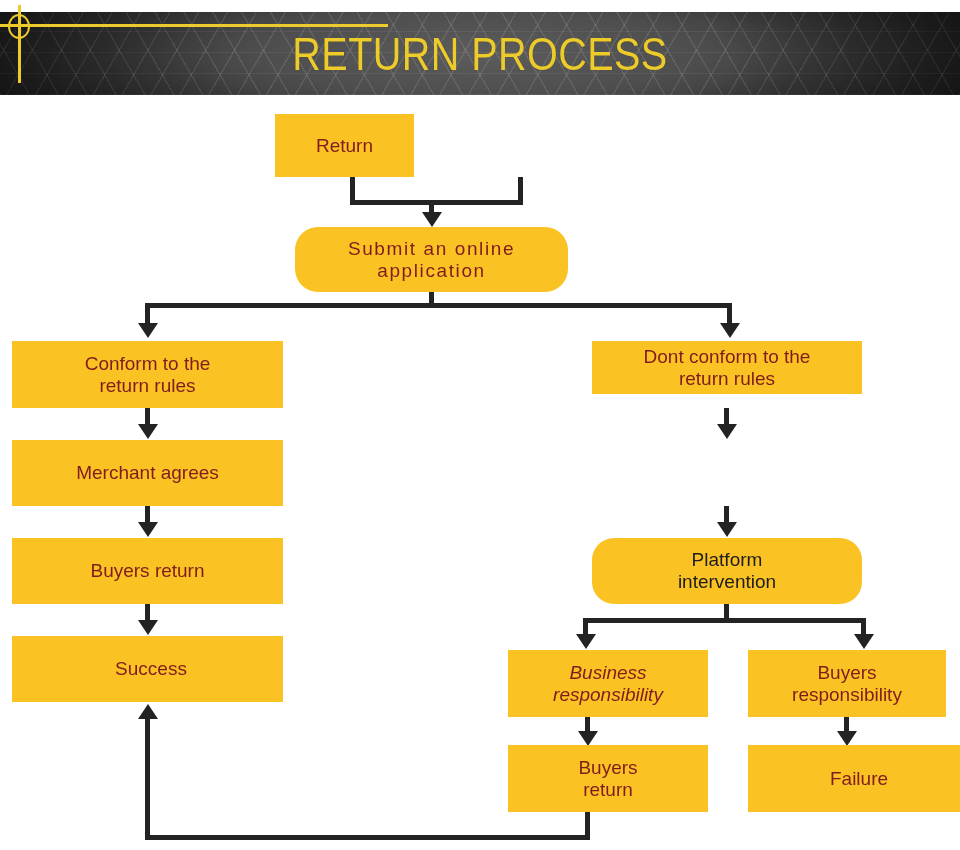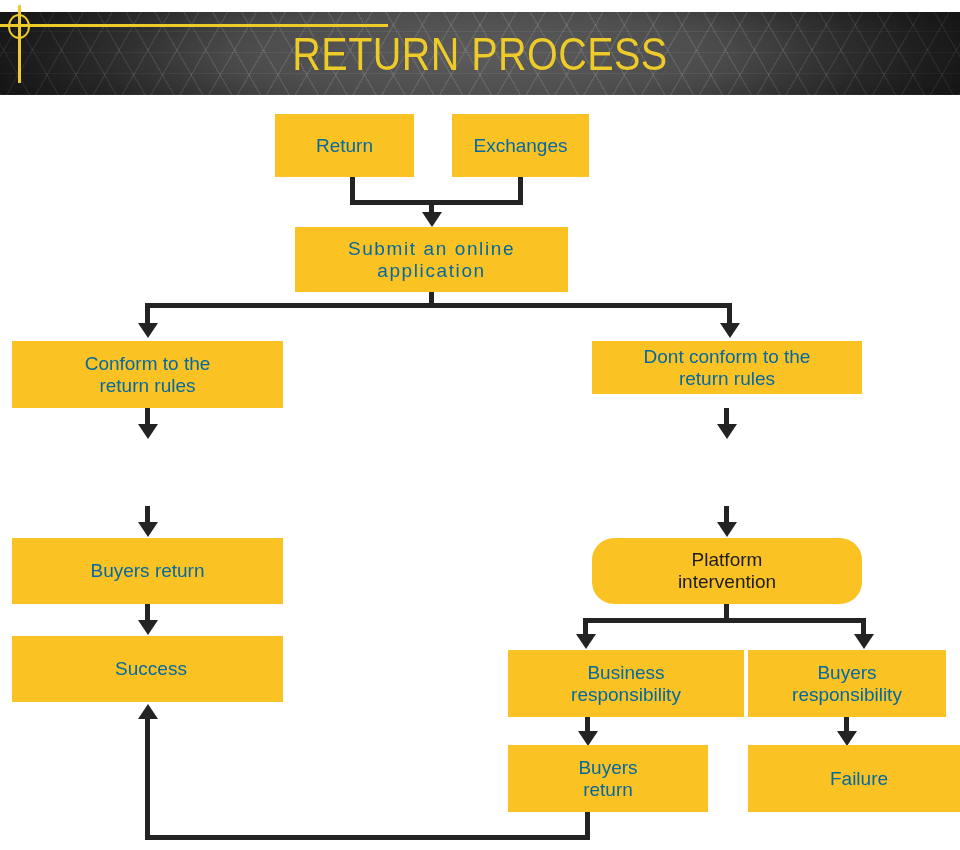--- a/index.html
+++ b/index.html
@@ -107,29 +107,29 @@
   }
 
   
   .node {
     position: absolute;
     background: #FBC224;
     display: flex;
     align-items: center;
     justify-content: center;
     text-align: center;
-    color: #0369a1;
+    color: #7f1d1d;
     font-size: 19px;
     line-height: 1.15;
     box-sizing: border-box;
     padding: 2px 6px;
     white-space: pre-line;
   }
   .node.dark-text { color: #1d1d1d; border-radius: 22px; }
-  .node.spaced { letter-spacing: 1.6px; font-size: 19px; }
+  .node.spaced { letter-spacing: 1.6px; font-size: 19px; border-radius: 23px; }
 
   
   .line-v {
     position: absolute;
     width: 5px;
     background: #232323;
   }
   .line-h {
     position: absolute;
     height: 5px;
@@ -207,41 +207,41 @@
   <div class="line-v" style="left:844px; top:717px; height:16px;"></div>
   <div class="arrow-down" style="left:837px; top:731px;"></div>
 
   <div class="line-v" style="left:585px; top:812px; height:28px;"></div>
   <div class="line-h" style="left:145px; top:835px; width:445px;"></div>
   <div class="line-v" style="left:145px; top:717px; height:120px;"></div>
   <div class="arrow-up" style="left:138px; top:704px;"></div>
 
   <div class="node" style="left:275px; top:114px; width:139px; height:63px;">Return</div>
 
-  <div class="node" style="left:452px; top:114px; width:137px; height:63px;">Exchanges</div>
 
   <div class="node spaced" style="left:295px; top:227px; width:273px; height:65px;">Submit an online
 application</div>
 
   <div class="node" style="left:12px; top:341px; width:271px; height:67px;">Conform to the
 return rules</div>
 
   <div class="node" style="left:592px; top:341px; width:270px; height:53px;">Dont conform to the
 return rules</div>
 
+  <div class="node" style="left:12px; top:440px; width:271px; height:66px;">Merchant agrees</div>
 
 
   <div class="node" style="left:12px; top:538px; width:271px; height:66px;">Buyers return</div>
 
   <div class="node dark-text" style="left:592px; top:538px; width:270px; height:66px;">Platform
 intervention</div>
 
   <div class="node" style="left:12px; top:636px; width:271px; height:66px;padding-left:13px;">Success</div>
 
-  <div class="node" style="left:508px; top:650px; width:236px; height:67px;">Business
+  <div class="node" style="left:508px; top:650px; width:200px; height:67px;font-style:italic;">Business
 responsibility</div>
 
   <div class="node" style="left:748px; top:650px; width:198px; height:67px;">Buyers
 responsibility</div>
 
   <div class="node" style="left:508px; top:745px; width:200px; height:67px;">Buyers
 return</div>
 
   <div class="node" style="left:748px; top:745px; width:222px; height:67px;">Failure</div>
 

